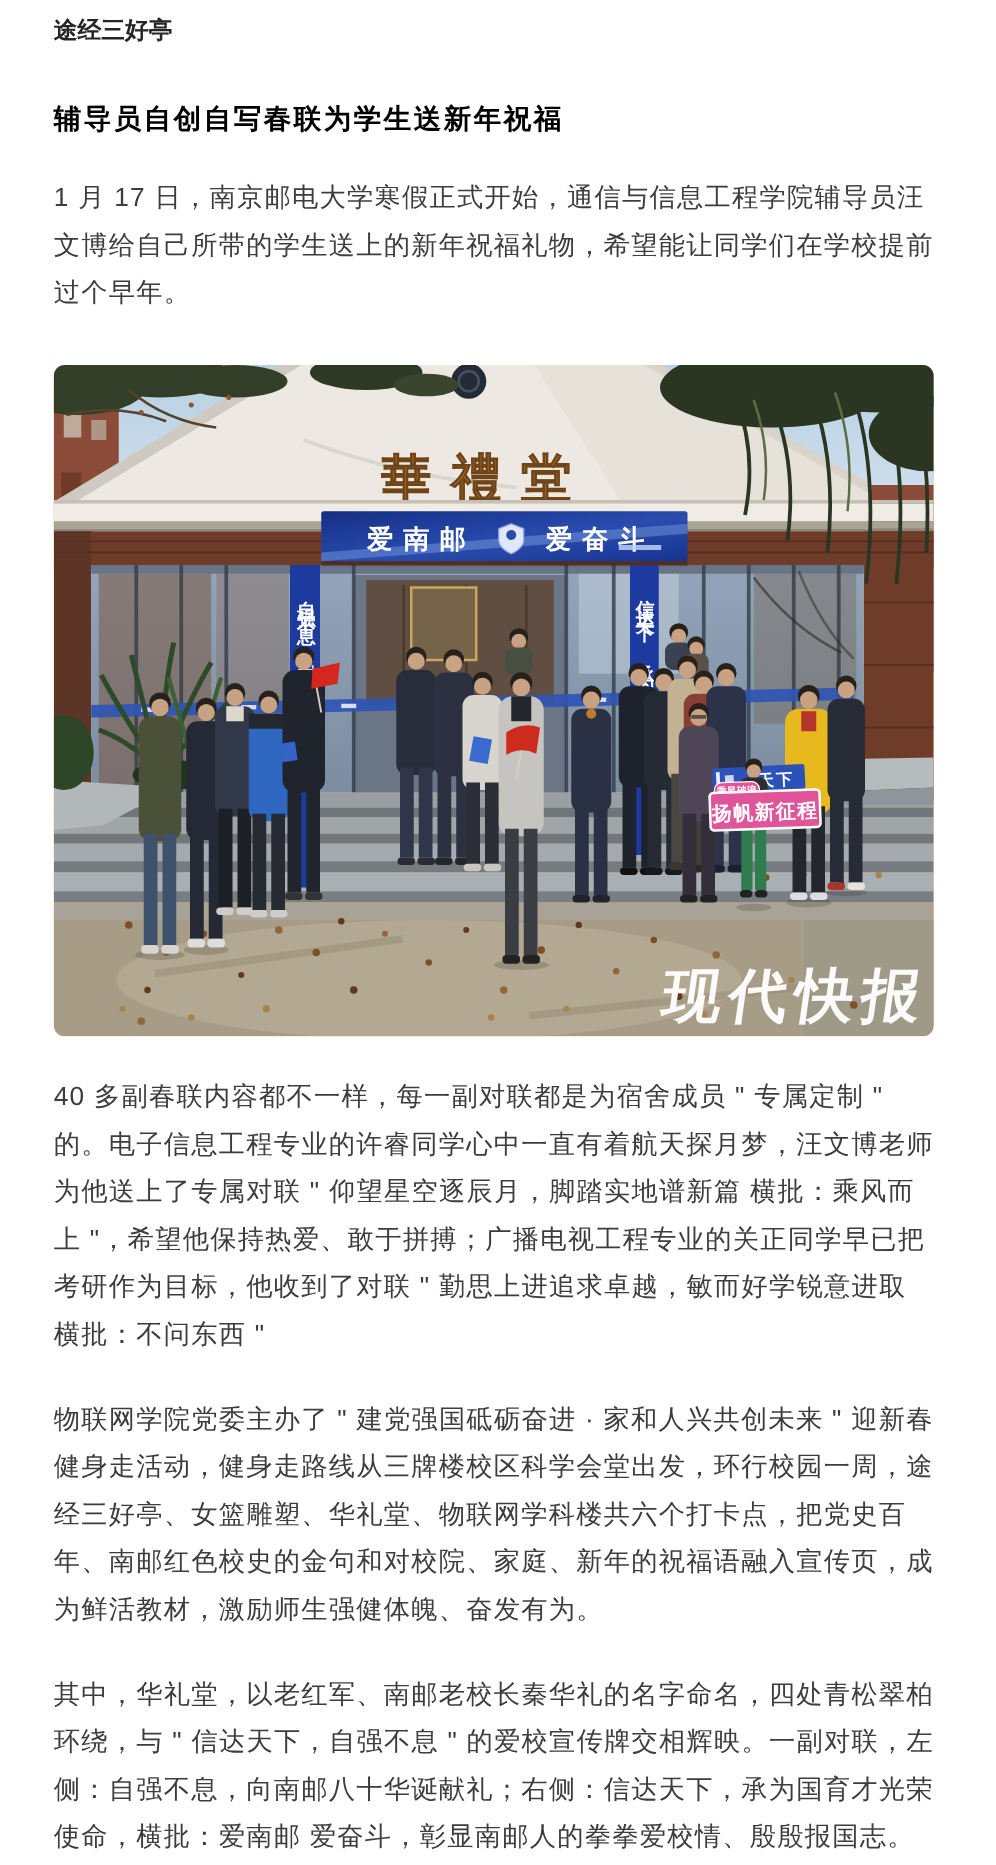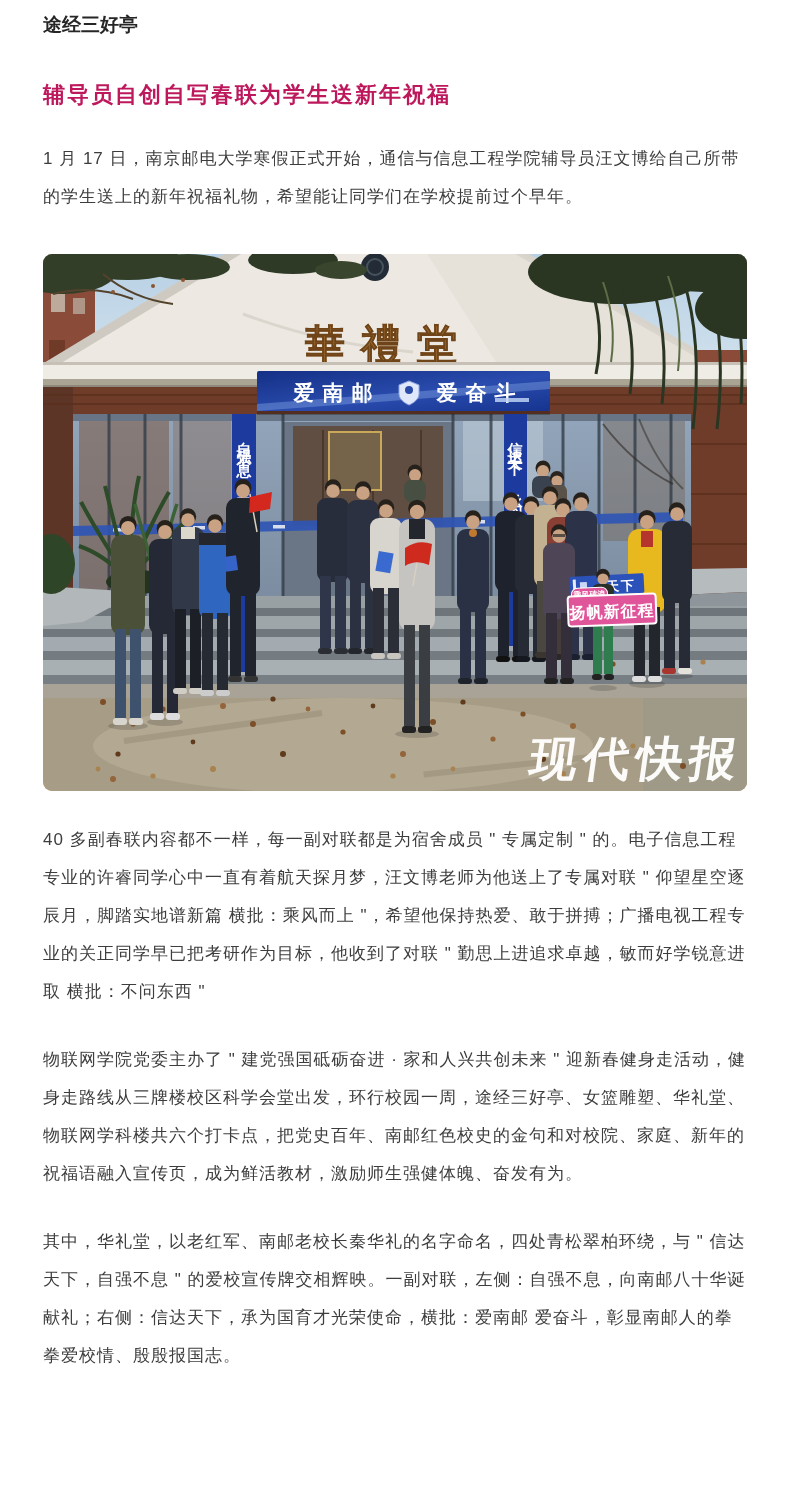--- a/index.html
+++ b/index.html
@@ -1,20 +1,20 @@
 <!DOCTYPE html>
 <html><head>
 <meta charset="utf-8">
 <style>
   html,body{margin:0;padding:0;background:#fff;}
   body{width:797px;font-family:"Liberation Sans","DejaVu Sans",sans-serif;}
   .article{padding:12px 48px 6px 43px;}
   h1.source{font-size:19px;line-height:26px;margin:0;color:#262626;font-weight:700;}
-  h2.headline{font-size:22px;line-height:30px;margin:42px 0 0;color:#be185d;font-weight:700;letter-spacing:2px;}
-  p.para{font-size:17px;line-height:38px;margin:30px 0 0;color:#3d3d3d;letter-spacing:1px;}
+  h2.headline{font-size:22px;line-height:30px;margin:42px 0 0;color:#000000;font-weight:700;letter-spacing:2px;}
+  p.para{font-size:21px;line-height:38px;margin:30px 0 0;color:#3d3d3d;letter-spacing:1px;}
   figure.photo{margin:38px 0 30px;width:704px;height:537px;position:relative;border-radius:9px;overflow:hidden;background:#fdba74;}
   figure.photo svg{display:block;}
   .fg-layer{position:absolute;left:0;top:0;}
   .vbanner{position:absolute;background:#1d3a9e;color:#fff;writing-mode:vertical-rl;text-orientation:upright;
            font-size:15px;letter-spacing:7px;font-weight:700;box-sizing:border-box;padding-top:16px;
            text-align:left;}
   .vbanner.left{left:189px;top:160px;width:24px;height:258px;line-height:24px;}
   .vbanner.right{left:461px;top:160px;width:23px;height:232px;line-height:23px;}
 </style>
 </head>

